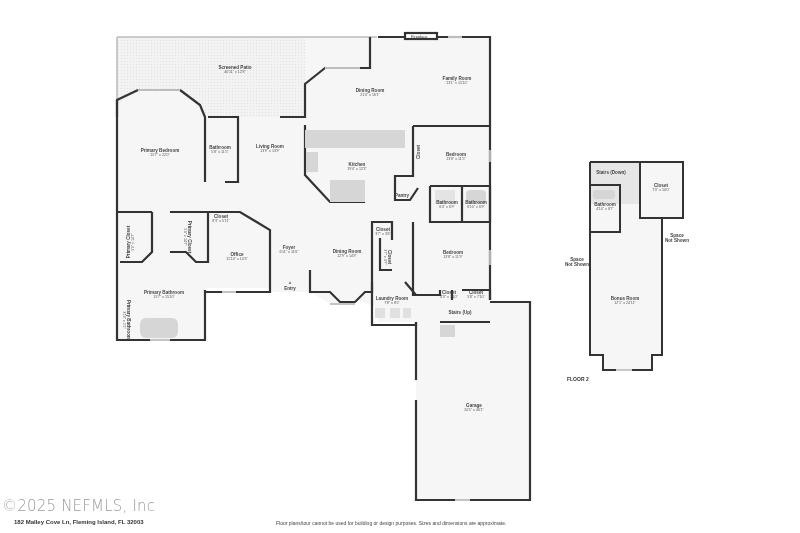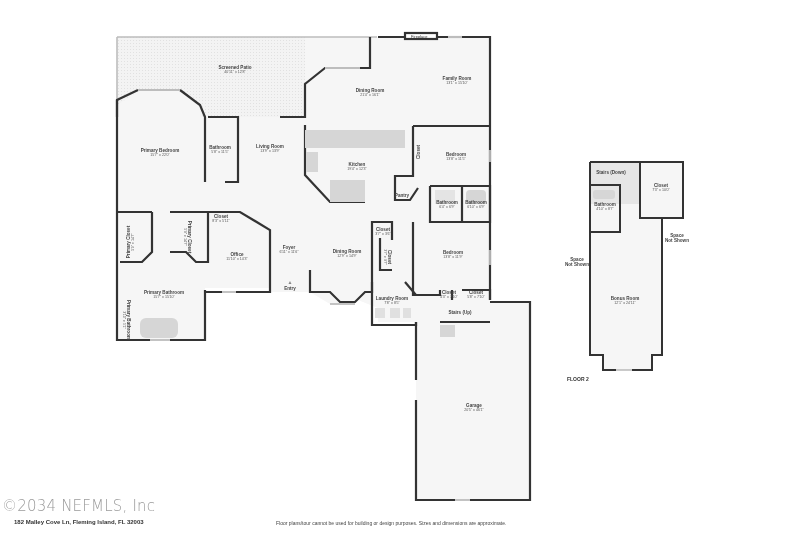--- a/index.html
+++ b/index.html
@@ -245,15 +245,15 @@
       <span class="n">Space</span>
       <span class="n">Not Shown</span>
     </div>
   <div class="lbl" style="left:577px;top:262px;">
       <span class="n">Space</span>
       <span class="n">Not Shown</span>
     </div>
   <div class="floor2">FLOOR 2</div>
 </div>
 
-<div class="copy">©2034 NEFMLS, Inc</div>
+<div class="copy">©2025 NEFMLS, Inc</div>
 <div class="addr">182 Malley Cove Ln, Fleming Island, FL 32003</div>
 <div class="disc">Floor plans/tour cannot be used for building or design purposes. Sizes and dimensions are approximate.</div>
 
 </body></html>

